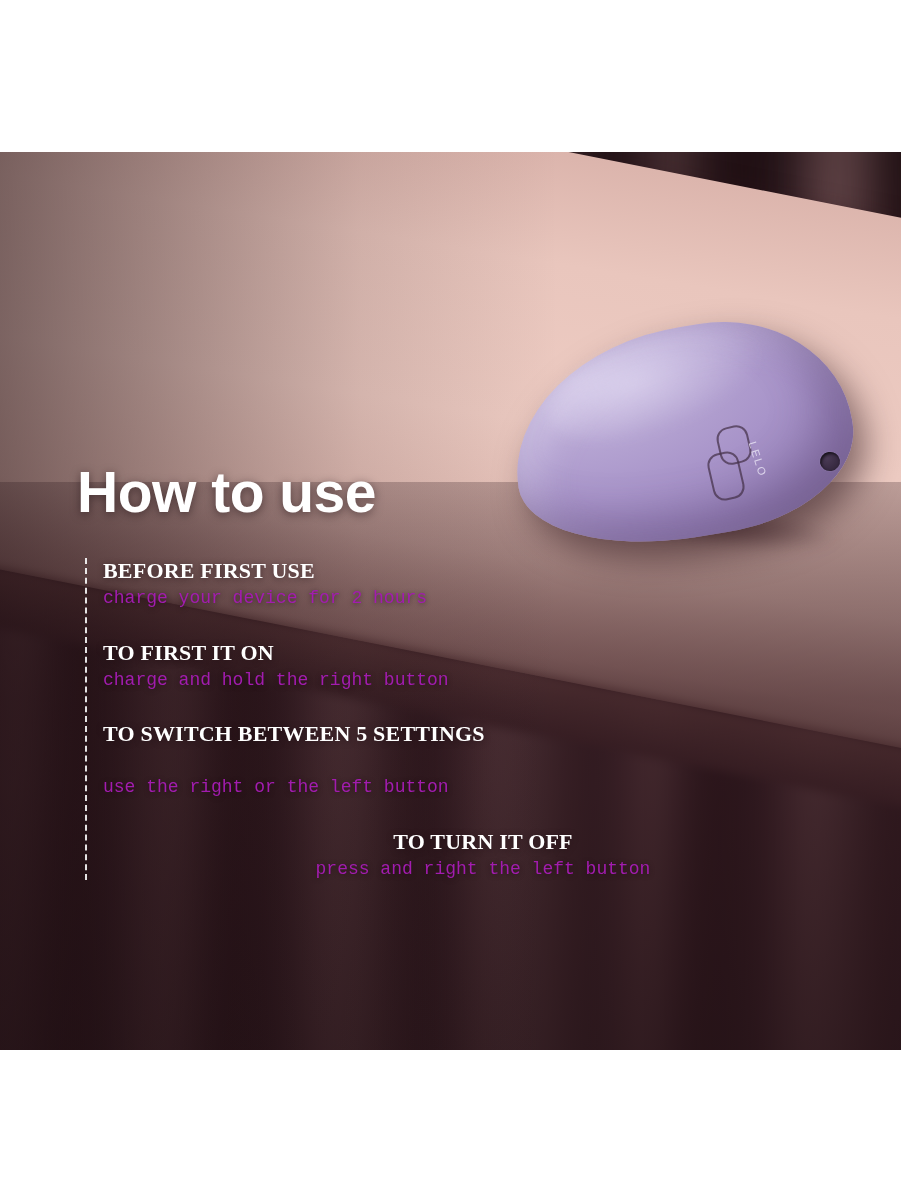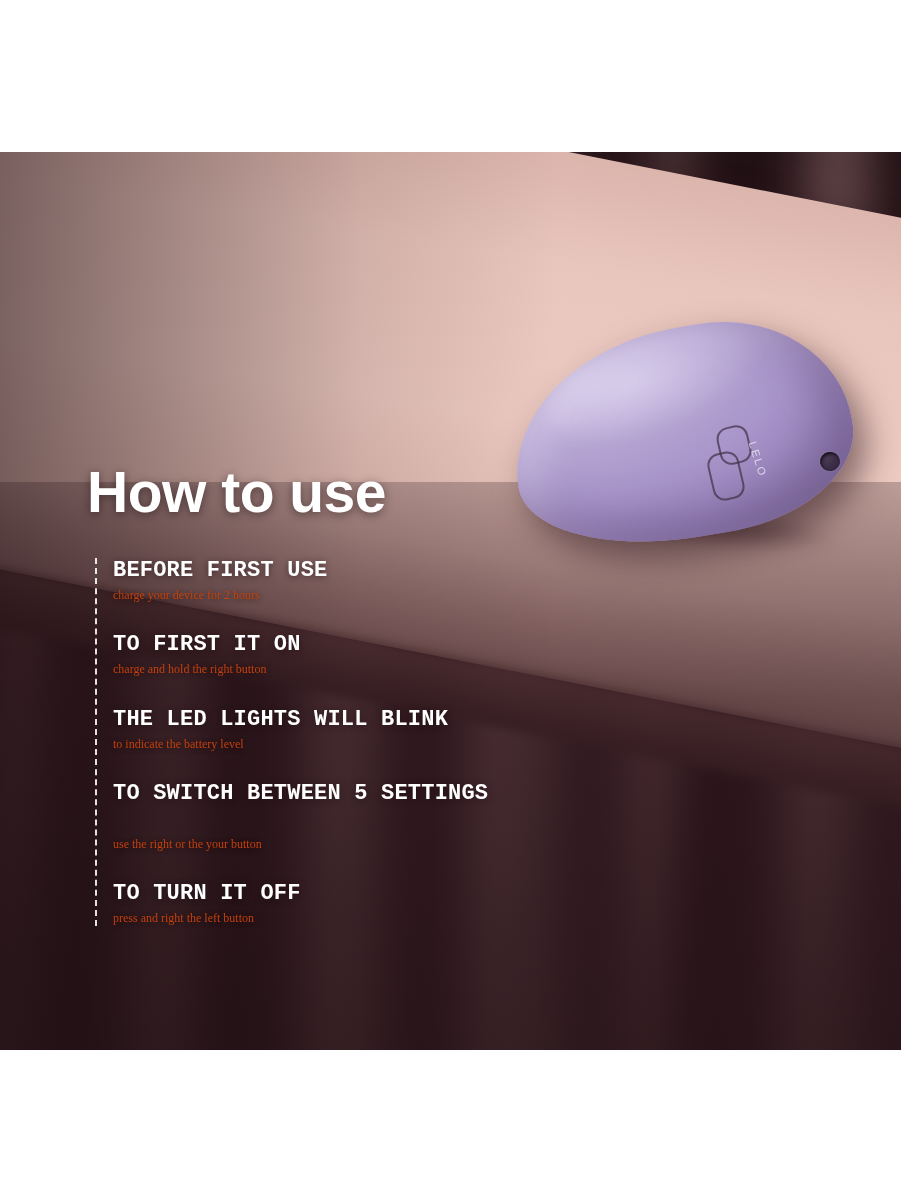--- a/index.html
+++ b/index.html
@@ -188,21 +188,21 @@
     height: 19px;
     border-radius: 50%;
     background: radial-gradient(circle at 38% 32%, #4a3a55 0%, #3a2c44 55%, #2b2033 100%);
     box-shadow: inset 1px 2px 3px rgba(0,0,0,.65), 0 0 2px rgba(255,255,255,.15);
     transform: rotate(-9deg);
   }
 
   
   #content {
     position: absolute;
-    left: 16px;
+    left: 6px;
     top: 152px;
     width: 746px;
     height: 898px;
     pointer-events: none;
   }
   #content > * { pointer-events: auto; }
 
   .title {
     position: absolute;
     left: 71px;
@@ -219,39 +219,39 @@
 
   .steps {
     position: absolute;
     left: 79px;
     top: 406px;
     width: 760px;
     padding-left: 16px;
     border-left: 2px dashed rgba(255,255,255,.88);
   }
   .step { margin: 0 0 30px 0; }
-  .step:last-child { margin-bottom: 0; }
+  .step:last-child { margin-bottom: 0; text-align: center; }
   .step-title {
     margin: 0;
     font-size: 22px;
     font-weight: 700;
     letter-spacing: .2px;
     color: #ffffff;
     line-height: 1.18;
     text-shadow: 0 1px 6px rgba(30,14,18,.60);
-    font-family: Liberation Mono, monospace;
+    font-family: Liberation Serif, serif;
   }
   .step-desc {
     margin: 4px 0 0 0;
-    font-size: 12px;
+    font-size: 18px;
     font-weight: 400;
-    color: #c2410c;
+    color: #a21caf;
     line-height: 1.2;
     text-shadow: 0 1px 5px rgba(30,14,18,.60);
-    font-family: Liberation Serif, serif;
+    font-family: Liberation Mono, monospace;
   }
 </style>
 </head>
 <body>
 
 <div id="page">
 
   <div id="photo">
 
     <div class="backdrop"></div>
@@ -286,31 +286,27 @@
       <div class="step">
         <p class="step-title">BEFORE FIRST USE</p>
         <p class="step-desc">charge your device for 2 hours</p>
       </div>
 
       <div class="step">
         <p class="step-title">TO FIRST IT ON</p>
         <p class="step-desc">charge and hold the right button</p>
       </div>
 
-      <div class="step">
-        <p class="step-title">THE LED LIGHTS WILL BLINK</p>
-        <p class="step-desc">to indicate the battery level</p>
-      </div>
 
       <div class="step">
         <p class="step-title">TO SWITCH BETWEEN 5 SETTINGS</p>
       </div>
 
       <div class="step">
-        <p class="step-desc">use the right or the your button</p>
+        <p class="step-desc">use the right or the left button</p>
       </div>
 
       <div class="step">
         <p class="step-title">TO TURN IT OFF</p>
         <p class="step-desc">press and right the left button</p>
       </div>
 
     </div>
   </div>
 </div>

